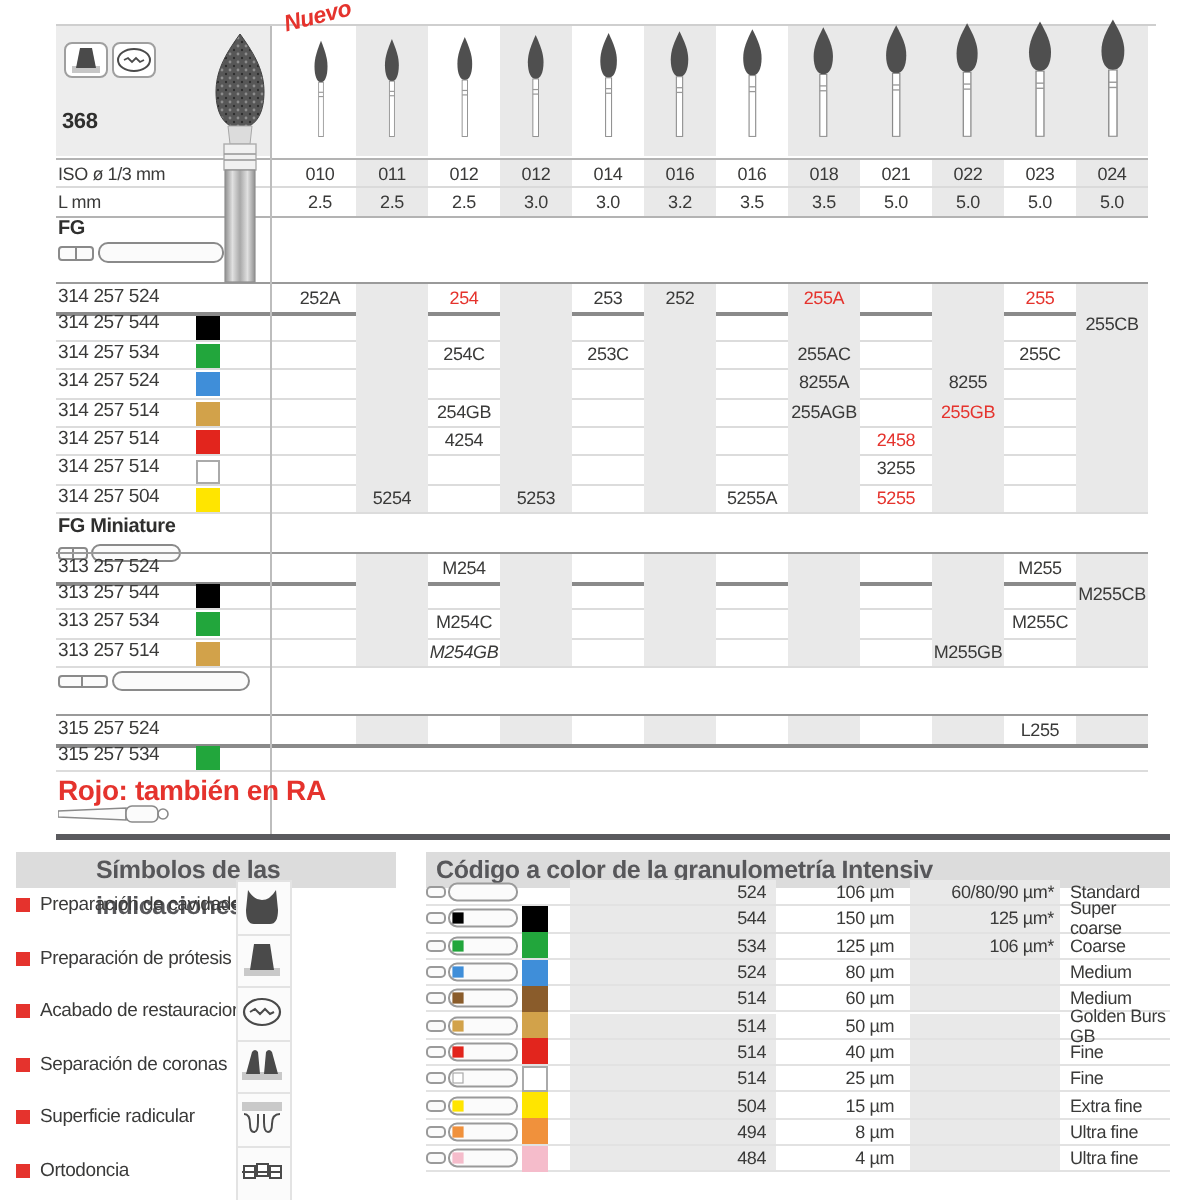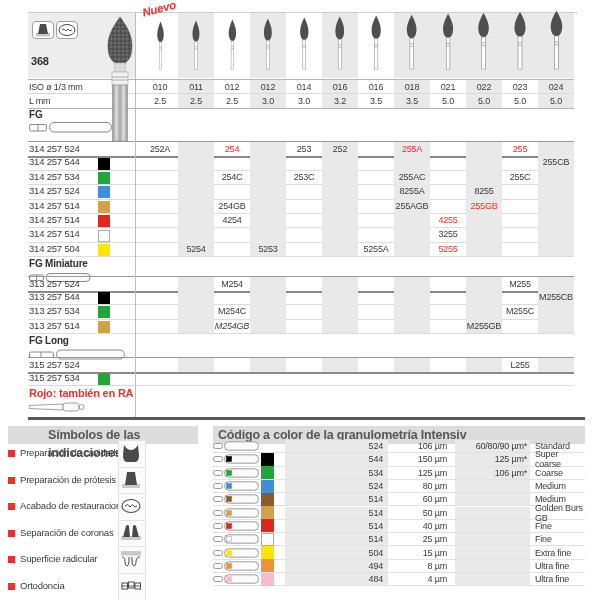--- a/index.html
+++ b/index.html
@@ -24,21 +24,21 @@
   .cell{position:absolute;top:0;height:100%;width:36px;text-align:center;}
   .cell.gray{background:#e9e9e9;}
   .cell span{display:inline-block;line-height:14px;font-size:9px;}
   .prow{position:absolute;left:28px;width:546px;font-size:9.5px;}
   .prow .code{position:absolute;left:1px;top:0;line-height:inherit;}
   .swatch{position:absolute;left:70px;width:10px;height:10px;}
   .sechead{position:absolute;left:28px;width:546px;}
   .sectitle{font-size:10px;font-weight:bold;color:#2f2f2e;}
   .vsep{position:absolute;left:135px;top:13px;width:1px;height:404px;background:#bdbdbd;}
   .thickrule{position:absolute;left:28px;top:417px;width:557px;height:3px;background:#5a5a5e;}
-  .footnote{position:absolute;left:29px;top:387px;font-size:11px;font-weight:bold;}
+  .footnote{position:absolute;left:29px;top:387px;font-size:14px;font-weight:bold;}
   .red{color:#e5332d;}
   
   .ptitle{position:absolute;top:426px;height:18px;background:#dcdcdc;color:#57575a;
           font-size:12.5px;font-weight:bold;line-height:18px;padding-left:5px;box-sizing:border-box;}
   .ind-item{position:absolute;left:8px;width:150px;font-size:9.5px;}
   .bullet{display:inline-block;width:7px;height:7px;background:#e5332d;margin-right:5px;vertical-align:-1px;}
   .ind-icon{position:absolute;left:118px;width:26px;height:26px;background:#fbfbfb;border:1px solid #e3e3e3;}
   .leg-row{position:absolute;left:213px;width:372px;height:13.3px;display:flex;font-size:9px;
            border-bottom:1px solid #e2e2e2;box-sizing:border-box;align-items:center;}
   .lc{height:100%;display:flex;align-items:center;box-sizing:border-box;}
@@ -315,21 +315,21 @@
         <span class="swatch" style="top:2.2px;background:#e2251d;border:1px solid #e2251d;"></span>
         <div class="cellwrap">
           <div class="cell" style="left:0px;"></div>
           <div class="cell gray" style="left:36px;"></div>
           <div class="cell" style="left:72px;"><span style="line-height:14.4px;">4254</span></div>
           <div class="cell gray" style="left:108px;"></div>
           <div class="cell" style="left:144px;"></div>
           <div class="cell gray" style="left:180px;"></div>
           <div class="cell" style="left:216px;"></div>
           <div class="cell gray" style="left:252px;"></div>
-          <div class="cell" style="left:288px;"><span style="line-height:14.4px;color:#e5332d;">4255</span></div>
+          <div class="cell" style="left:288px;"><span style="line-height:14.4px;color:#e5332d;">2458</span></div>
           <div class="cell gray" style="left:324px;"></div>
           <div class="cell" style="left:360px;"></div>
           <div class="cell gray" style="left:396px;"></div>
         </div>
       </div>
       <div class="prow" style="top: 227.4px; height: 14.4px; line-height: 14.4px; border-bottom: 1px solid rgb(220, 220, 220);">
         <span class="code">314 257 514</span>
         <span class="swatch" style="top:2.2px;background:#ffffff;border:1px solid #aaaaaa;"></span>
         <div class="cellwrap">
           <div class="cell" style="left:0px;"></div>
@@ -437,21 +437,20 @@
           <div class="cell gray" style="left:180px;"></div>
           <div class="cell" style="left:216px;"></div>
           <div class="cell gray" style="left:252px;"></div>
           <div class="cell" style="left:288px;"></div>
           <div class="cell gray" style="left:324px;"><span style="line-height:14.2px;">M255GB</span></div>
           <div class="cell" style="left:360px;"></div>
           <div class="cell gray" style="left:396px;"></div>
         </div>
       </div>
       <div class="sechead" style="top: 333px; height: 23px;">
-        <div class="sectitle" style="padding-left:1px;padding-top:2px;">FG Long</div>
         <div style="margin-left:1px;"><svg width="96" height="11" viewBox="0 0 96 11">
             <rect x="0.5" y="3" width="24" height="5.5" rx="1.5" fill="#fbfbfb" stroke="#8a8a8a"></rect>
             <line x1="12" y1="3" x2="12" y2="8.5" stroke="#8a8a8a"></line>
             <rect x="27.5" y="1" width="68" height="9" rx="4.5" fill="#fbfbfb" stroke="#8a8a8a"></rect>
           </svg></div>
       </div>
       <div class="prow" style="top: 357px; height: 14.2px; line-height: 14.2px; border-bottom: 2px solid rgb(138, 138, 138); border-top: 1px solid rgb(154, 154, 154);">
         <span class="code">315 257 524</span>
         <div class="cellwrap">
           <div class="cell" style="left:0px;"></div>

